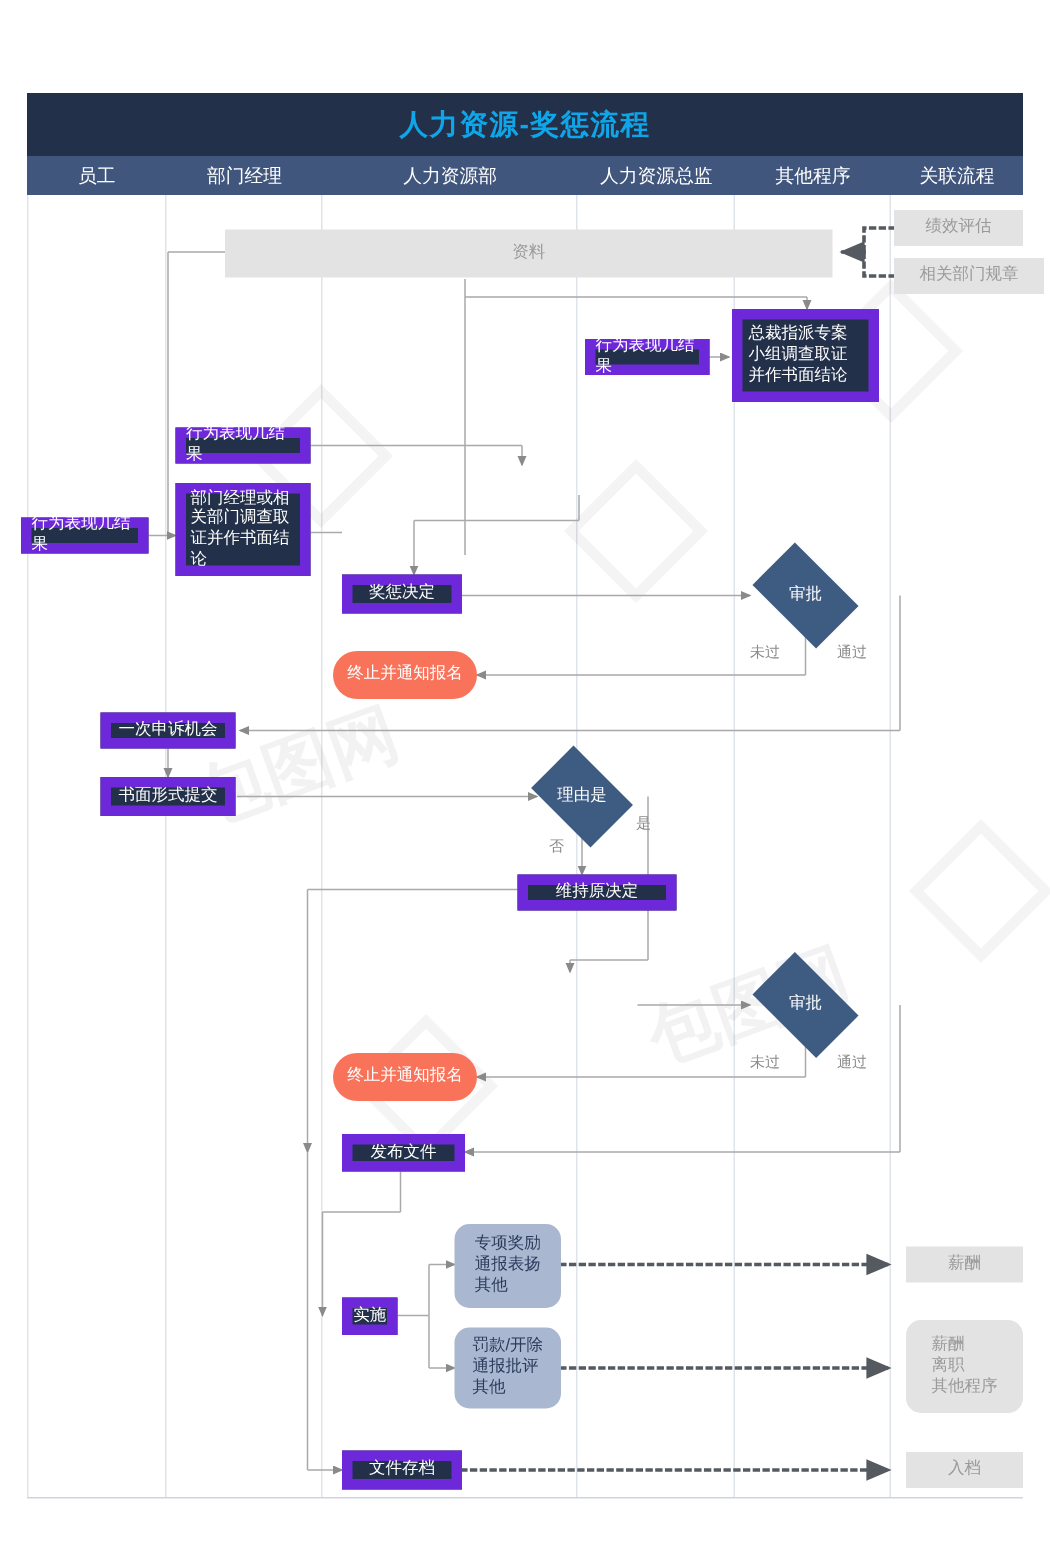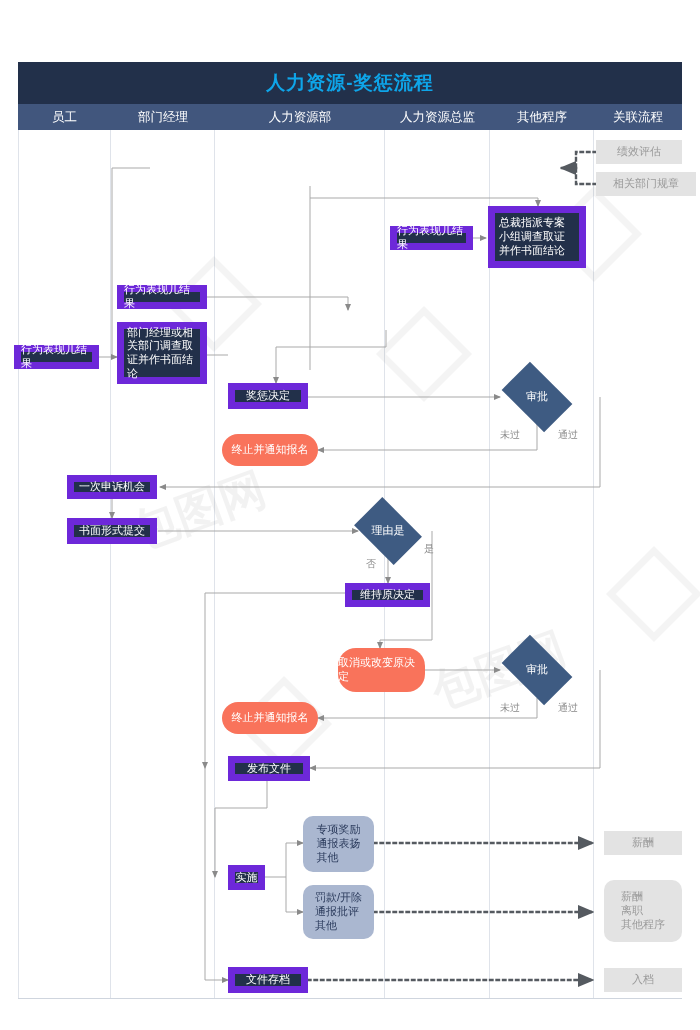--- a/index.html
+++ b/index.html
@@ -268,20 +268,21 @@
     <g stroke="#555a60" stroke-width="2.4" fill="none" stroke-dasharray="2.5,4" stroke-linecap="square">
       <path d="M596,152 L576,152 L576,168"></path>
       <path d="M596,184 L576,184 L576,168"></path>
       <path d="M576,168 L562,168" marker-end="url(#ahd)"></path>
       <path d="M374,843 L592,843" marker-end="url(#ahd)"></path>
       <path d="M374,912 L592,912" marker-end="url(#ahd)"></path>
       <path d="M308,980 L592,980" marker-end="url(#ahd)"></path>
     </g>
   </svg>
 
+  <div class="node gray" style="left:150px; top:153px; width:405px; height:32px; font-size:11px;">资料</div>
 
   <div class="node gray" style="left:596px; top:140px; width:86px; height:24px;">绩效评估</div>
   <div class="node gray" style="left:596px; top:172px; width:100px; height:24px;">相关部门规章</div>
 
   <div class="node dark" style="left:488px; top:206px; width:98px; height:62px; padding:0 4px;">总裁指派专案小组调查取证并作书面结论</div>
 
   <div class="node dark" style="left:390px; top:226px; width:83px; height:24px;">行为表现几结果</div>
 
   <div class="node dark" style="left:117px; top:285px; width:90px; height:24px;">行为表现几结果</div>
   <div class="node dark" style="left:117px; top:322px; width:90px; height:62px; padding:0 3px;">部门经理或相关部门调查取证并作书面结论</div>
@@ -302,23 +303,22 @@
   <div class="node dark" style="left:67px; top:475px; width:90px; height:24px;">一次申诉机会</div>
   <div class="node dark" style="left:67px; top:518px; width:90px; height:26px;">书面形式提交</div>
 
   <div class="node diamond-wrap" style="left:360px; top:511px; width:56px; height:40px;">
     <div class="diamond"></div>
     <span class="diamond-label">理由是</span>
   </div>
   <div class="edge-label" style="left:424px; top:542px;">是</div>
   <div class="edge-label" style="left:366px; top:557px;">否</div>
 
-  <div class="node dark" style="left:345px; top:583px; width:85px; height:24px;">维持原决定</div>
-
-  <div class="node orange" style="left:338px; top:648px; width:87px; height:44px;">取消或改变原决定</div>
+  <div class="node dark" style="left:345px; top:583px; width:106px; height:24px;">维持原决定</div>
+
 
   <div class="node diamond-wrap" style="left:507px; top:650px; width:60px; height:40px;">
     <div class="diamond"></div>
     <span class="diamond-label">审批</span>
   </div>
   <div class="edge-label" style="left:500px; top:701px;">未过</div>
   <div class="edge-label" style="left:558px; top:701px;">通过</div>
 
   <div class="node orange" style="left:222px; top:702px; width:96px; height:32px;">终止并通知报名</div>
 

